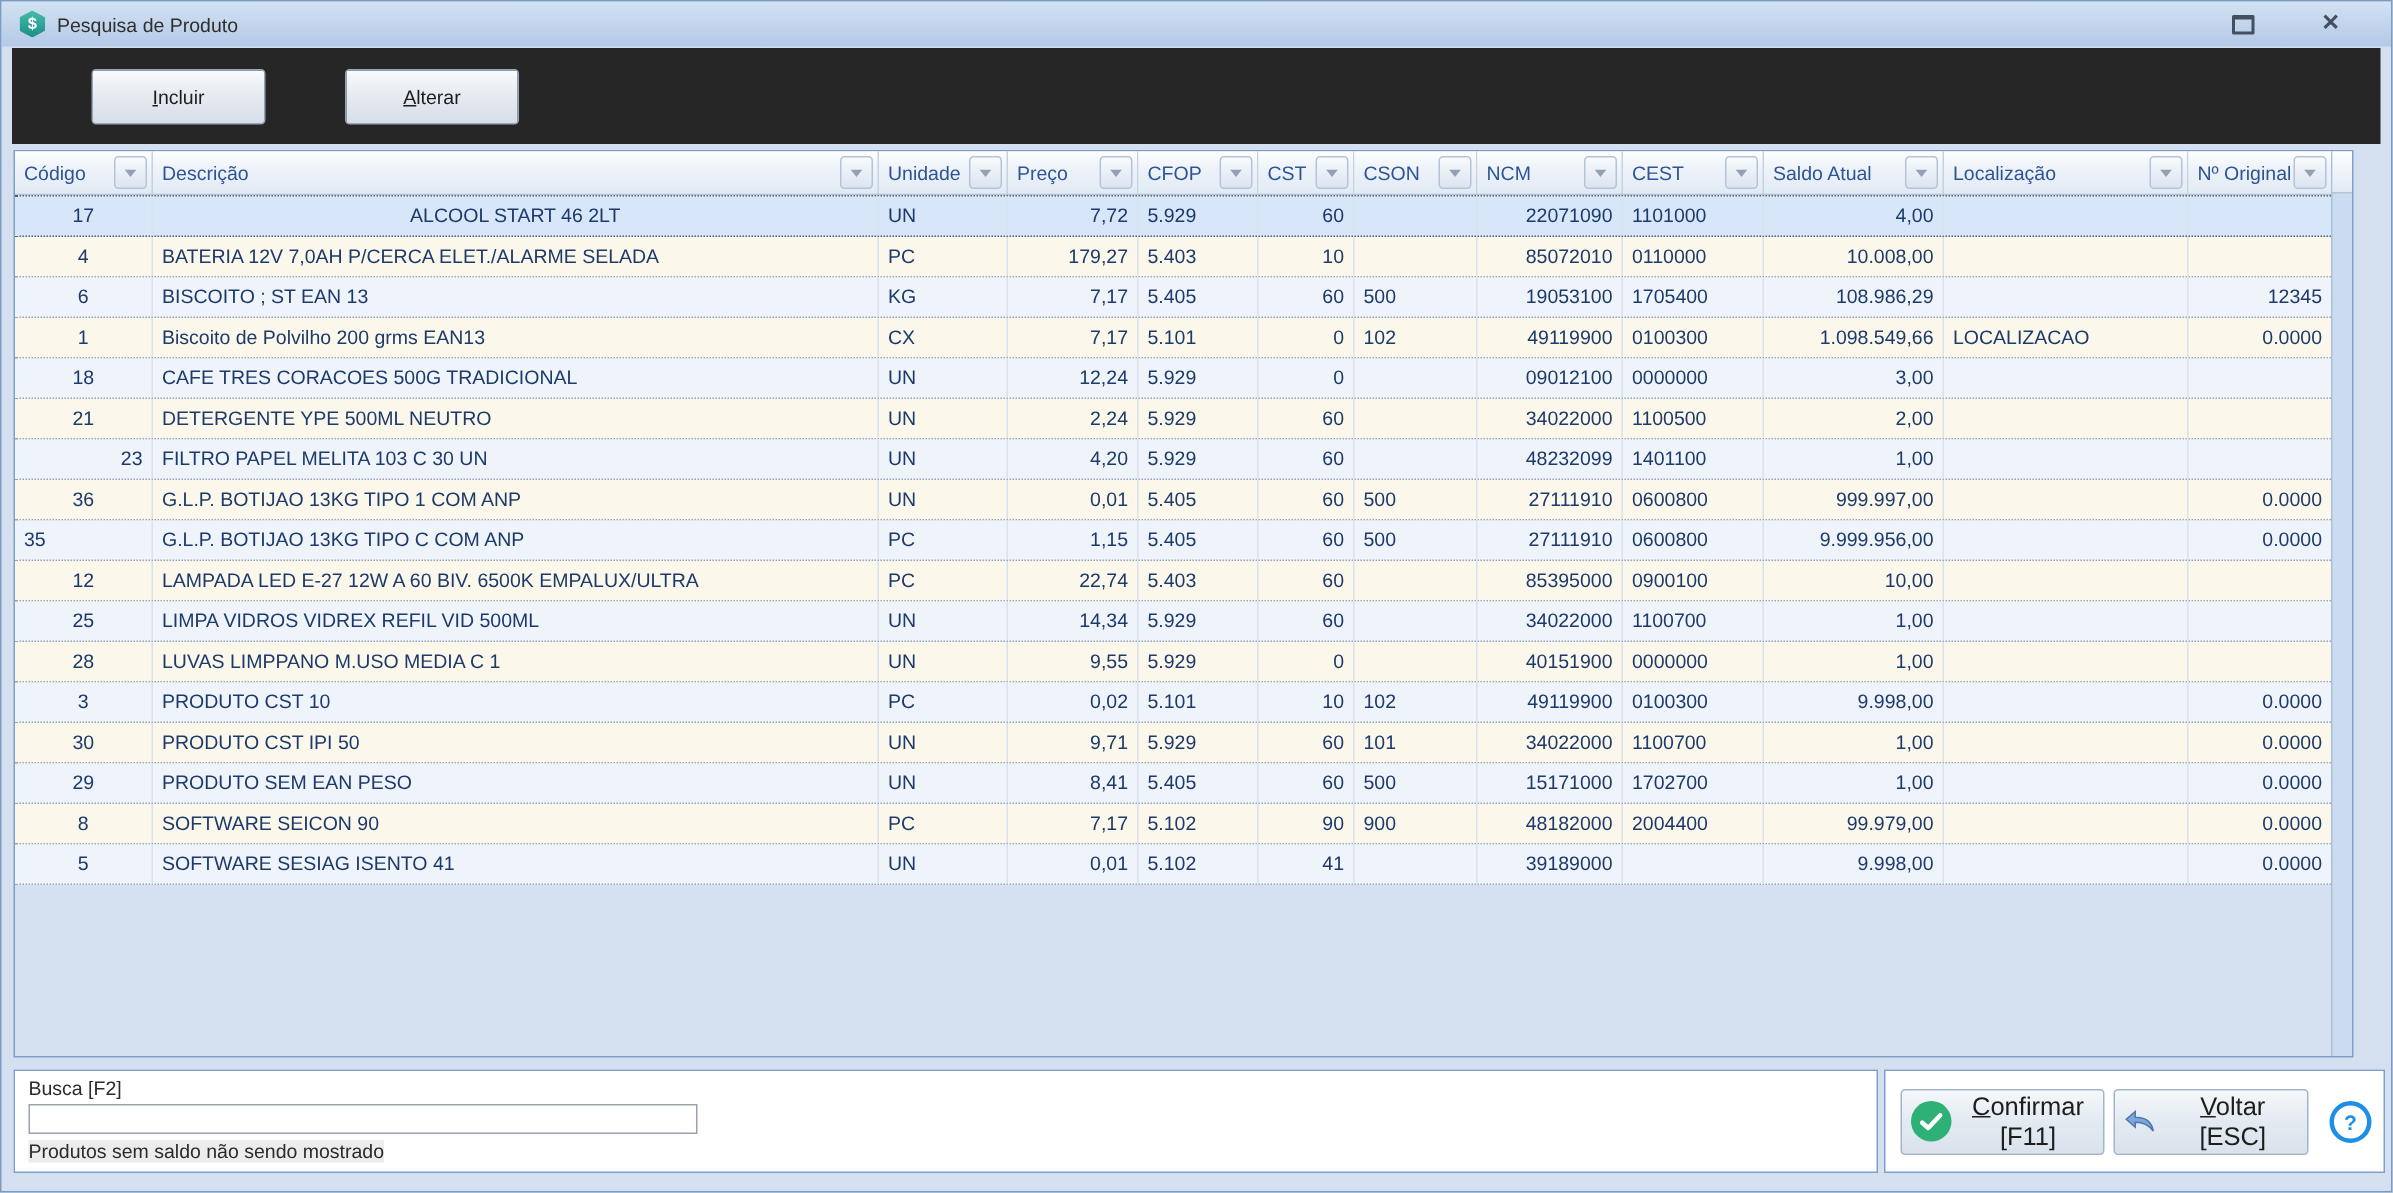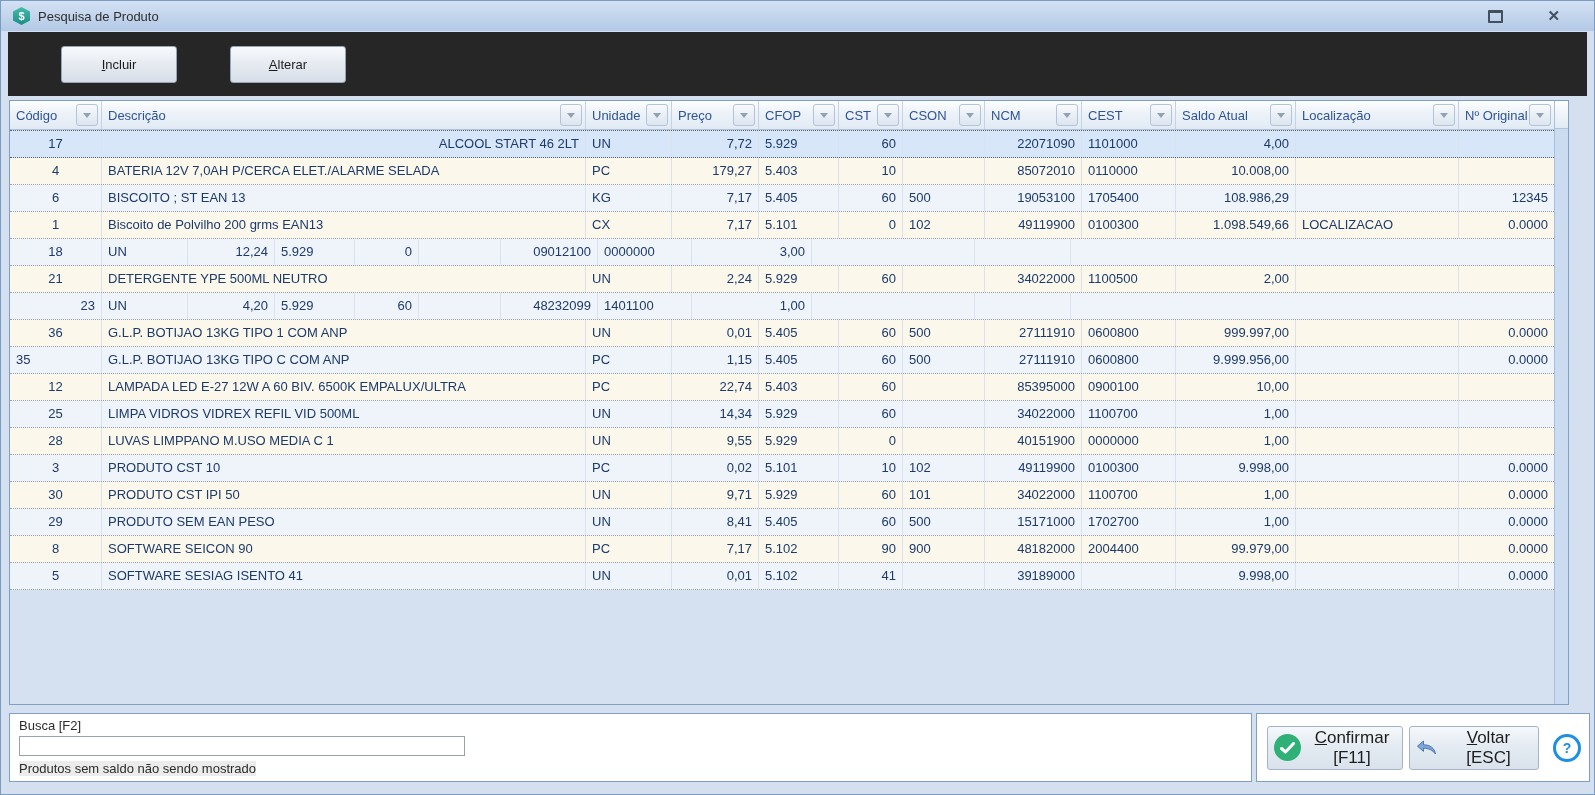--- a/index.html
+++ b/index.html
@@ -230,21 +230,21 @@
           <span class="filter-btn">
             <svg width="8" height="5" viewBox="0 0 8 5">
               <path d="M0 0 L8 0 L4 5 Z" fill="#93a1b4"></path>
             </svg>
           </span>
         </div>
       </div>
     <div class="grid-body">
         <div class="grow sel">
           <div class="gcell" style="width: 92px; text-align: center;">17</div>
-          <div class="gcell" style="width: 484px; text-align: right;">ALCOOL START 46 2LT</div>
+          <div class="gcell" style="width: 484px; text-align: center;">ALCOOL START 46 2LT</div>
           <div class="gcell" style="width: 86px; text-align: left;">UN</div>
           <div class="gcell" style="width: 87px; text-align: right;">7,72</div>
           <div class="gcell" style="width: 80px; text-align: left;">5.929</div>
           <div class="gcell" style="width: 64px; text-align: right;">60</div>
           <div class="gcell" style="width: 82px; text-align: left;"></div>
           <div class="gcell" style="width: 97px; text-align: right;">22071090</div>
           <div class="gcell" style="width: 94px; text-align: left;">1101000</div>
           <div class="gcell" style="width: 120px; text-align: right;">4,00</div>
           <div class="gcell" style="width: 163px; text-align: left;"></div>
           <div class="gcell" style="width: 96px; text-align: right;"></div>
@@ -286,20 +286,21 @@
           <div class="gcell" style="width: 64px; text-align: right;">0</div>
           <div class="gcell" style="width: 82px; text-align: left;">102</div>
           <div class="gcell" style="width: 97px; text-align: right;">49119900</div>
           <div class="gcell" style="width: 94px; text-align: left;">0100300</div>
           <div class="gcell" style="width: 120px; text-align: right;">1.098.549,66</div>
           <div class="gcell" style="width: 163px; text-align: left;">LOCALIZACAO</div>
           <div class="gcell" style="width: 96px; text-align: right;">0.0000</div>
         </div>
         <div class="grow blue">
           <div class="gcell" style="width: 92px; text-align: center;">18</div>
+          <div class="gcell" style="width: 484px; text-align: left;">CAFE TRES CORACOES 500G TRADICIONAL</div>
           <div class="gcell" style="width: 86px; text-align: left;">UN</div>
           <div class="gcell" style="width: 87px; text-align: right;">12,24</div>
           <div class="gcell" style="width: 80px; text-align: left;">5.929</div>
           <div class="gcell" style="width: 64px; text-align: right;">0</div>
           <div class="gcell" style="width: 82px; text-align: left;"></div>
           <div class="gcell" style="width: 97px; text-align: right;">09012100</div>
           <div class="gcell" style="width: 94px; text-align: left;">0000000</div>
           <div class="gcell" style="width: 120px; text-align: right;">3,00</div>
           <div class="gcell" style="width: 163px; text-align: left;"></div>
           <div class="gcell" style="width: 96px; text-align: right;"></div>
@@ -313,20 +314,21 @@
           <div class="gcell" style="width: 64px; text-align: right;">60</div>
           <div class="gcell" style="width: 82px; text-align: left;"></div>
           <div class="gcell" style="width: 97px; text-align: right;">34022000</div>
           <div class="gcell" style="width: 94px; text-align: left;">1100500</div>
           <div class="gcell" style="width: 120px; text-align: right;">2,00</div>
           <div class="gcell" style="width: 163px; text-align: left;"></div>
           <div class="gcell" style="width: 96px; text-align: right;"></div>
         </div>
         <div class="grow blue">
           <div class="gcell" style="width: 92px; text-align: right;">23</div>
+          <div class="gcell" style="width: 484px; text-align: left;">FILTRO PAPEL MELITA 103 C 30 UN</div>
           <div class="gcell" style="width: 86px; text-align: left;">UN</div>
           <div class="gcell" style="width: 87px; text-align: right;">4,20</div>
           <div class="gcell" style="width: 80px; text-align: left;">5.929</div>
           <div class="gcell" style="width: 64px; text-align: right;">60</div>
           <div class="gcell" style="width: 82px; text-align: left;"></div>
           <div class="gcell" style="width: 97px; text-align: right;">48232099</div>
           <div class="gcell" style="width: 94px; text-align: left;">1401100</div>
           <div class="gcell" style="width: 120px; text-align: right;">1,00</div>
           <div class="gcell" style="width: 163px; text-align: left;"></div>
           <div class="gcell" style="width: 96px; text-align: right;"></div>

